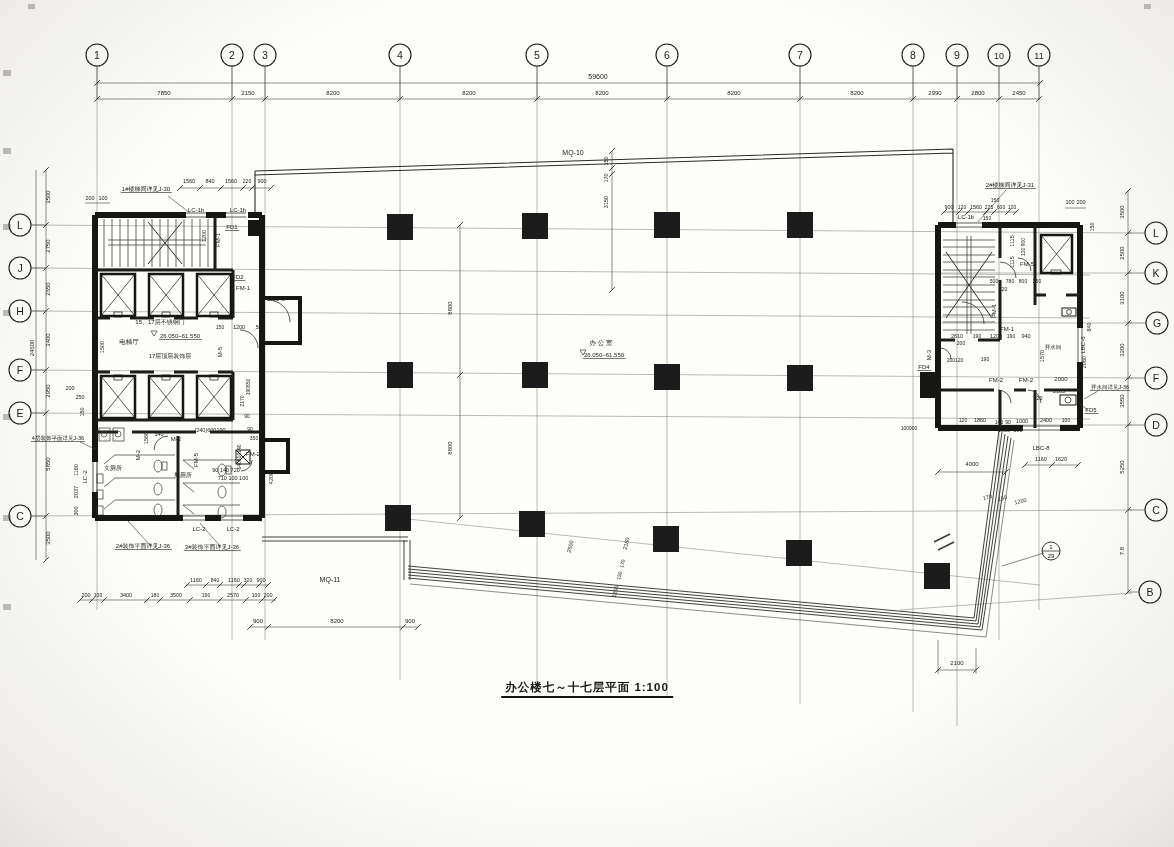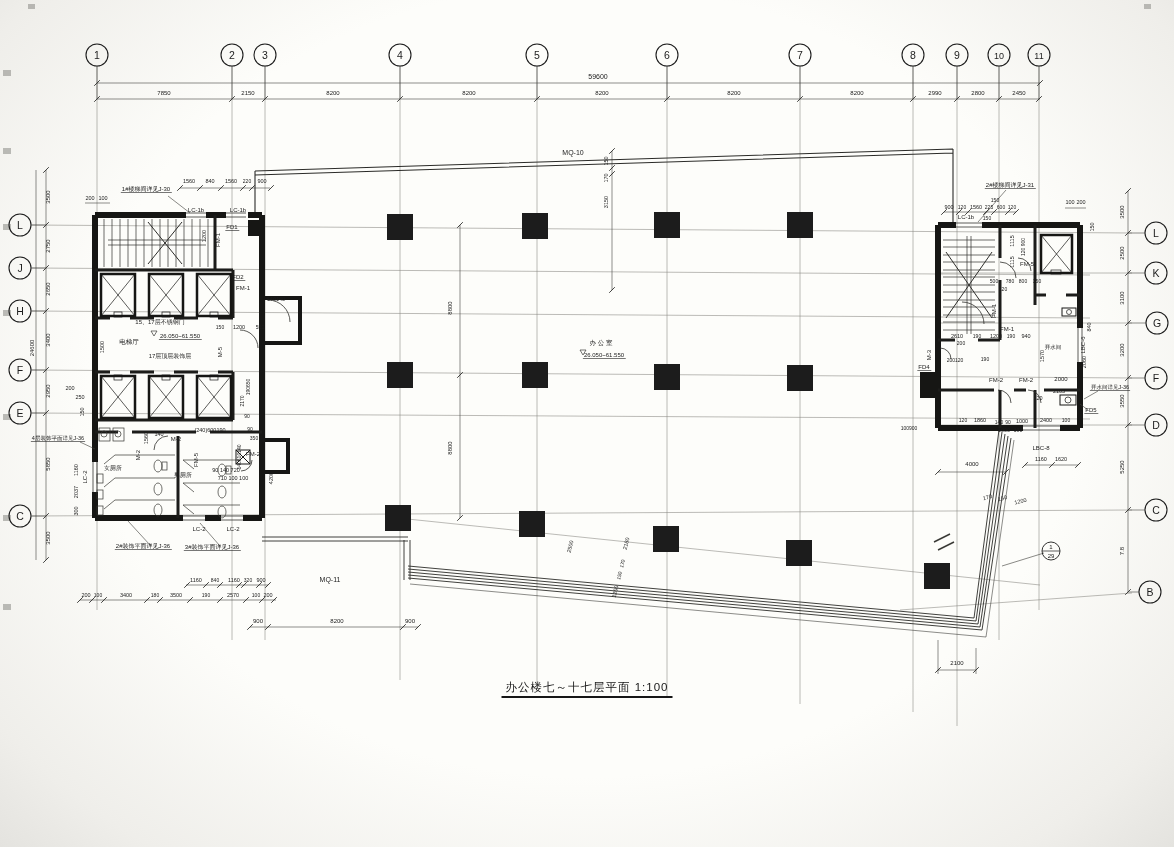--- a/index.html
+++ b/index.html
@@ -1,20 +1,20 @@
 <!DOCTYPE html>
 <html><head>
 <meta charset="utf-8">
 <style>
   html,body{margin:0;padding:0;background:#dddcd8;font-family:"Liberation Sans",sans-serif;}
   .sheet{position:relative;width:1174px;height:847px;margin:0 auto;overflow:hidden;
     background:radial-gradient(ellipse at 50% 45%, #fdfdfa 60%, #efeeea 88%, #e4e3df 100%);}
   svg{position:absolute;left:0;top:0;}
   .title-bar{position:absolute;left:50%;top:680px;transform:translateX(-50%);
-    font-size:11.5px;font-weight:normal;color:#161616;letter-spacing:1px;
+    font-size:11.5px;font-weight:bold;color:#161616;letter-spacing:1px;
     border-bottom:2px solid #161616;padding:0 4px 1px 4px;white-space:nowrap;}
   text{fill:#1c1c1c;}
 </style>
 </head>
 <body>
 
 <div class="sheet">
   <svg id="plan" width="1174" height="847" viewBox="0 0 1174 847">
 
     <g fill="#8a8a85" opacity="0.55">

